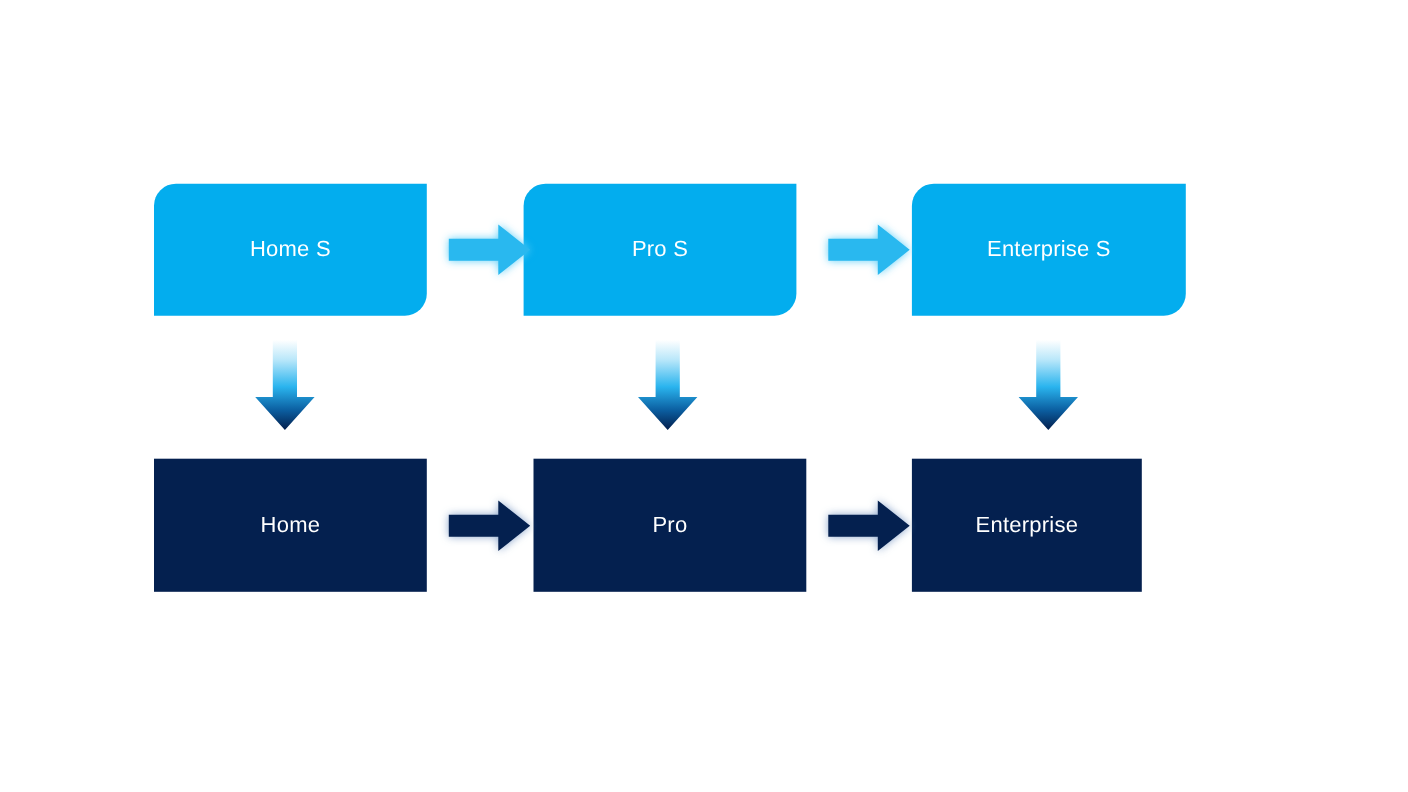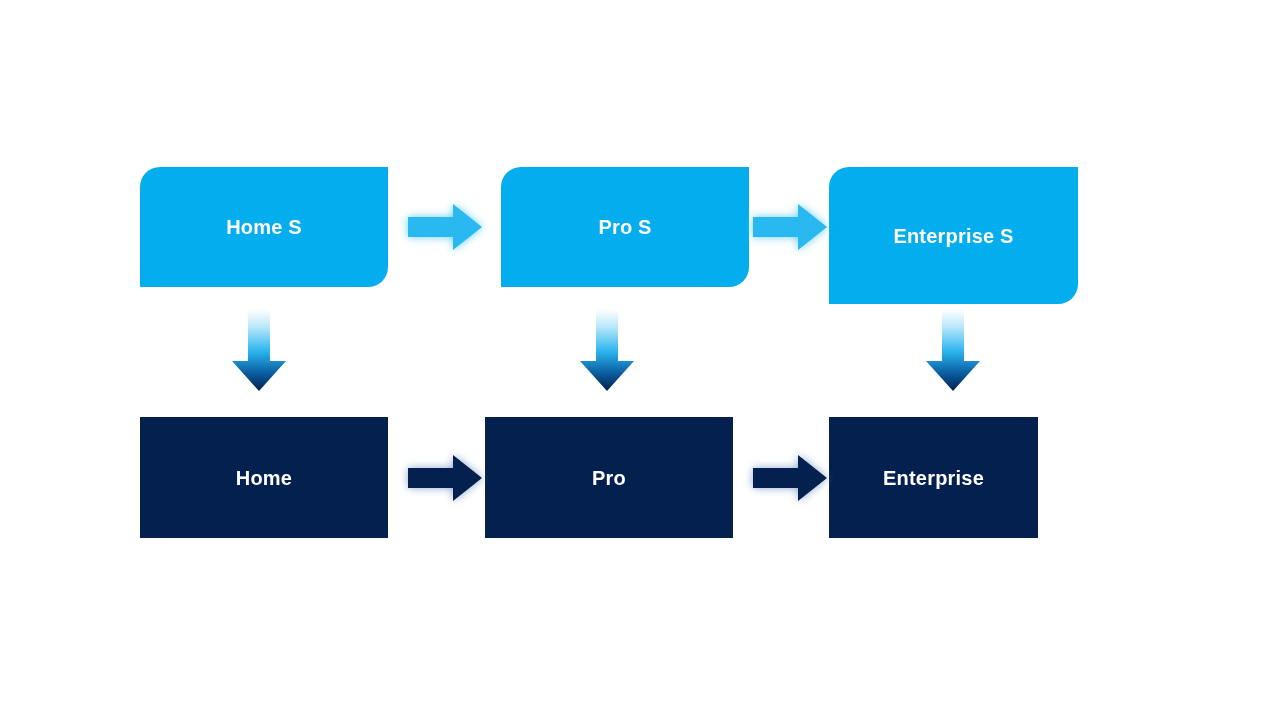--- a/index.html
+++ b/index.html
@@ -41,21 +41,20 @@
     
     border-radius: 20px 0 20px 0;
   }
   .node-bottom {
     background: #04204f;
     border-radius: 0;
   }
   .node-label {
     pointer-events: none;
     user-select: none;
-    font-weight: bold;
   }
 
   
   .arrow {
     position: absolute;
     display: block;
   }
   .arrow svg { display: block; overflow: visible; }
 
   
@@ -65,25 +64,25 @@
 </style>
 </head>
 <body>
 
 <div id="canvas">
 
   <div class="node node-top" style="left:140px; top:167px; width:248px; height:120px;">
     <span class="node-label">Home S</span>
   </div>
 
-  <div class="node node-top" style="left:501px; top:167px; width:248px; height:120px;text-align:right;">
+  <div class="node node-top" style="left:476px; top:167px; width:248px; height:120px;text-align:right;">
     <span class="node-label">Pro S</span>
   </div>
 
-  <div class="node node-top" style="left:829px; top:167px; width:249px; height:137px;">
+  <div class="node node-top" style="left:829px; top:167px; width:249px; height:120px;">
     <span class="node-label">Enterprise S</span>
   </div>
 
   <div class="arrow arrow-h-light" style="left:408px; top:204px;">
     <svg width="74" height="46" viewBox="0 0 74 46">
       <polygon points="0,13 45,13 45,0 74,23 45,46 45,33 0,33" fill="#29b8ef"></polygon>
     </svg>
   </div>
 
   <div class="arrow arrow-h-light" style="left:753px; top:204px;">

